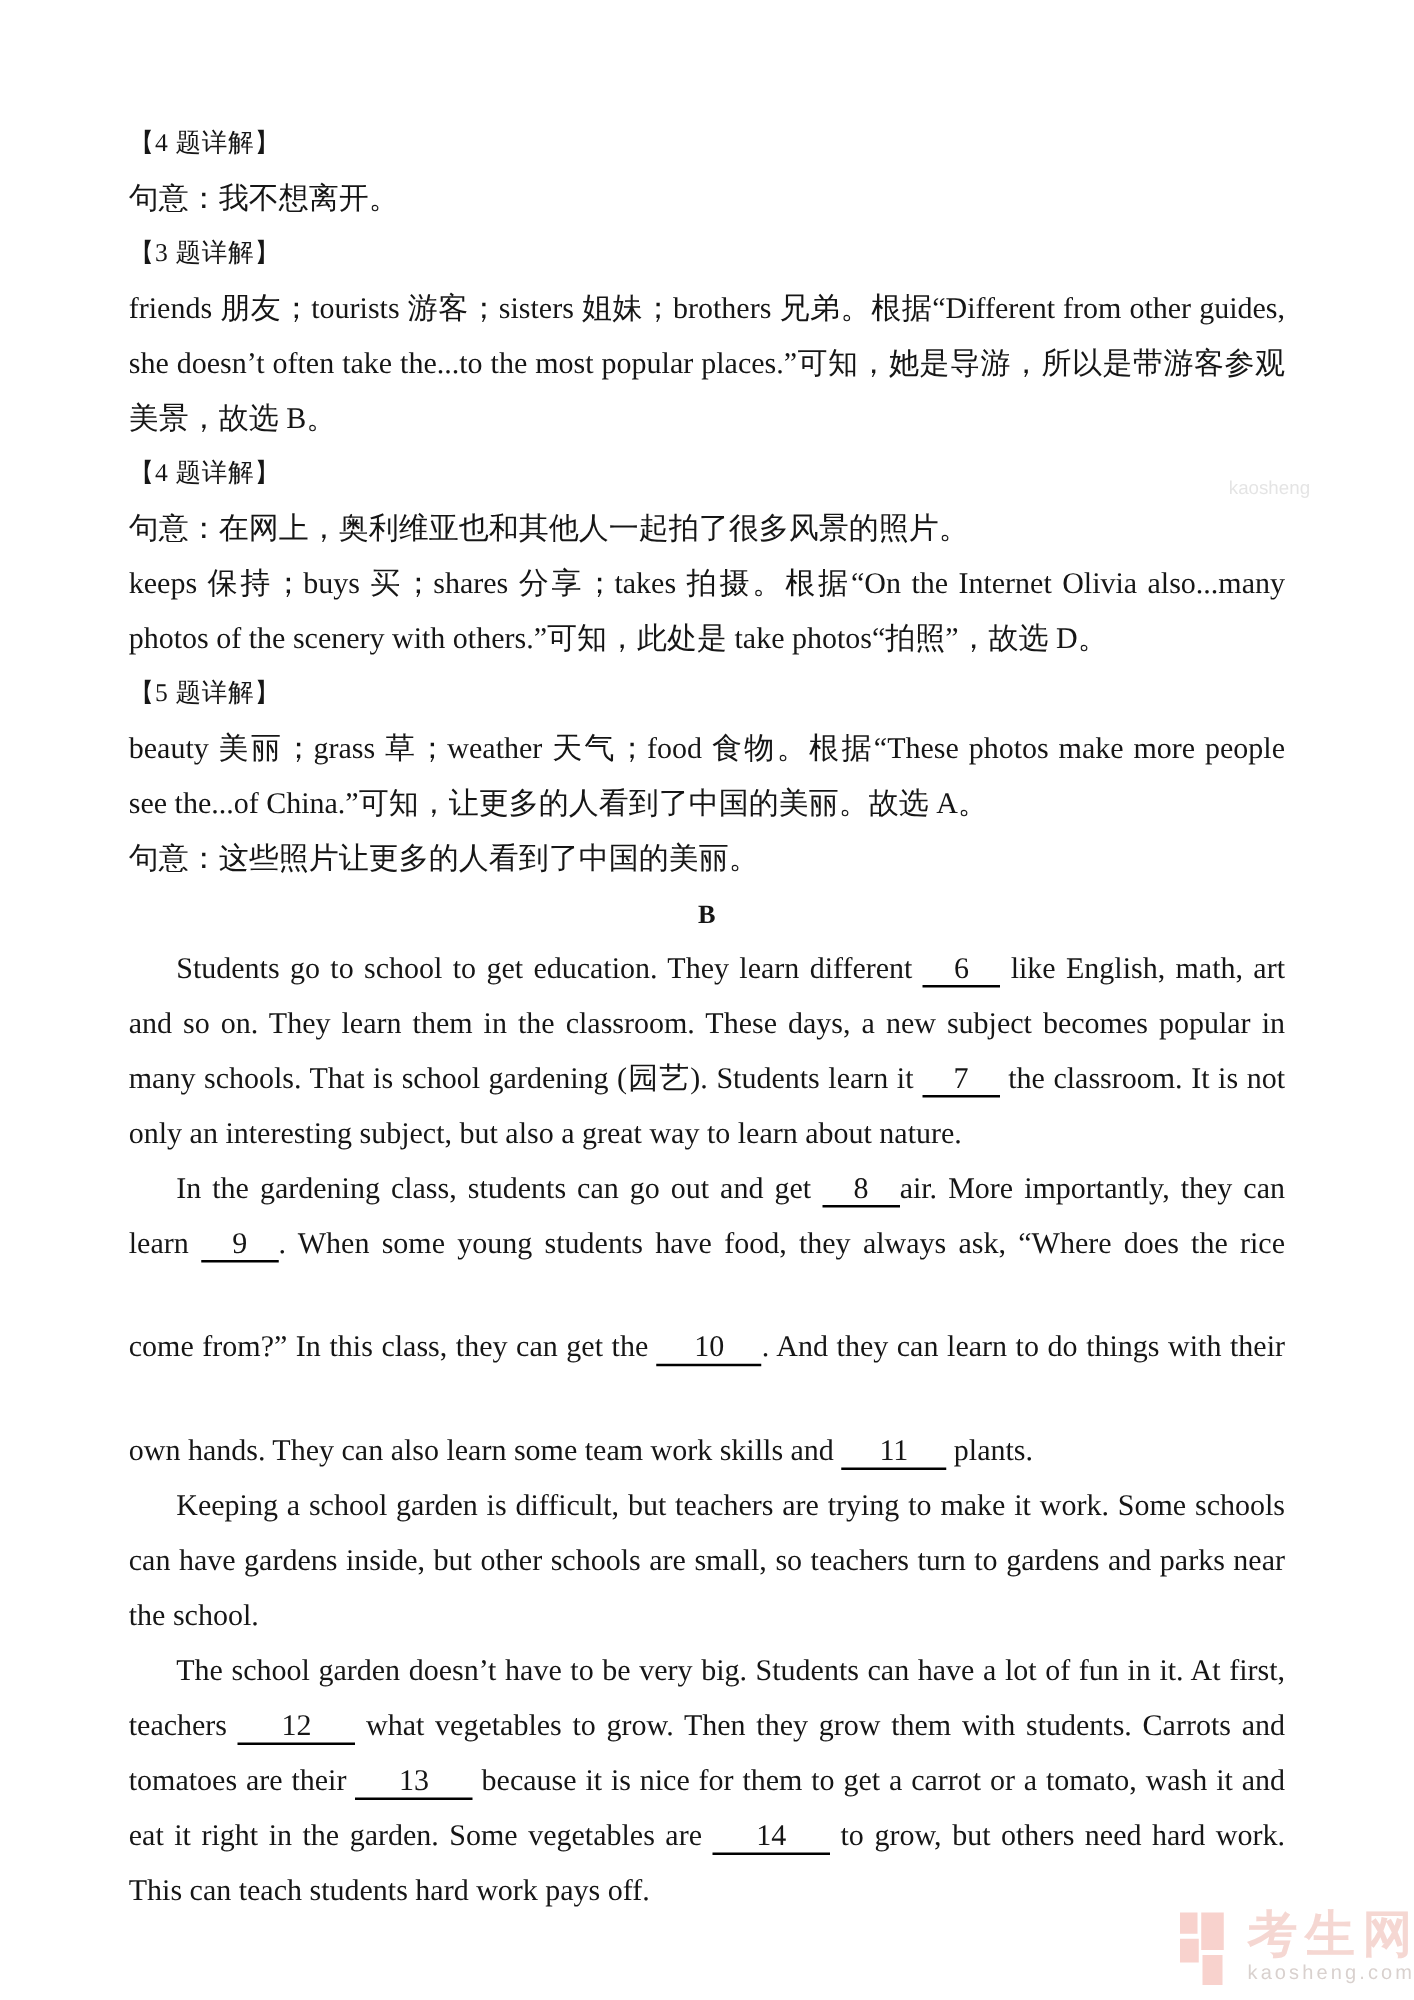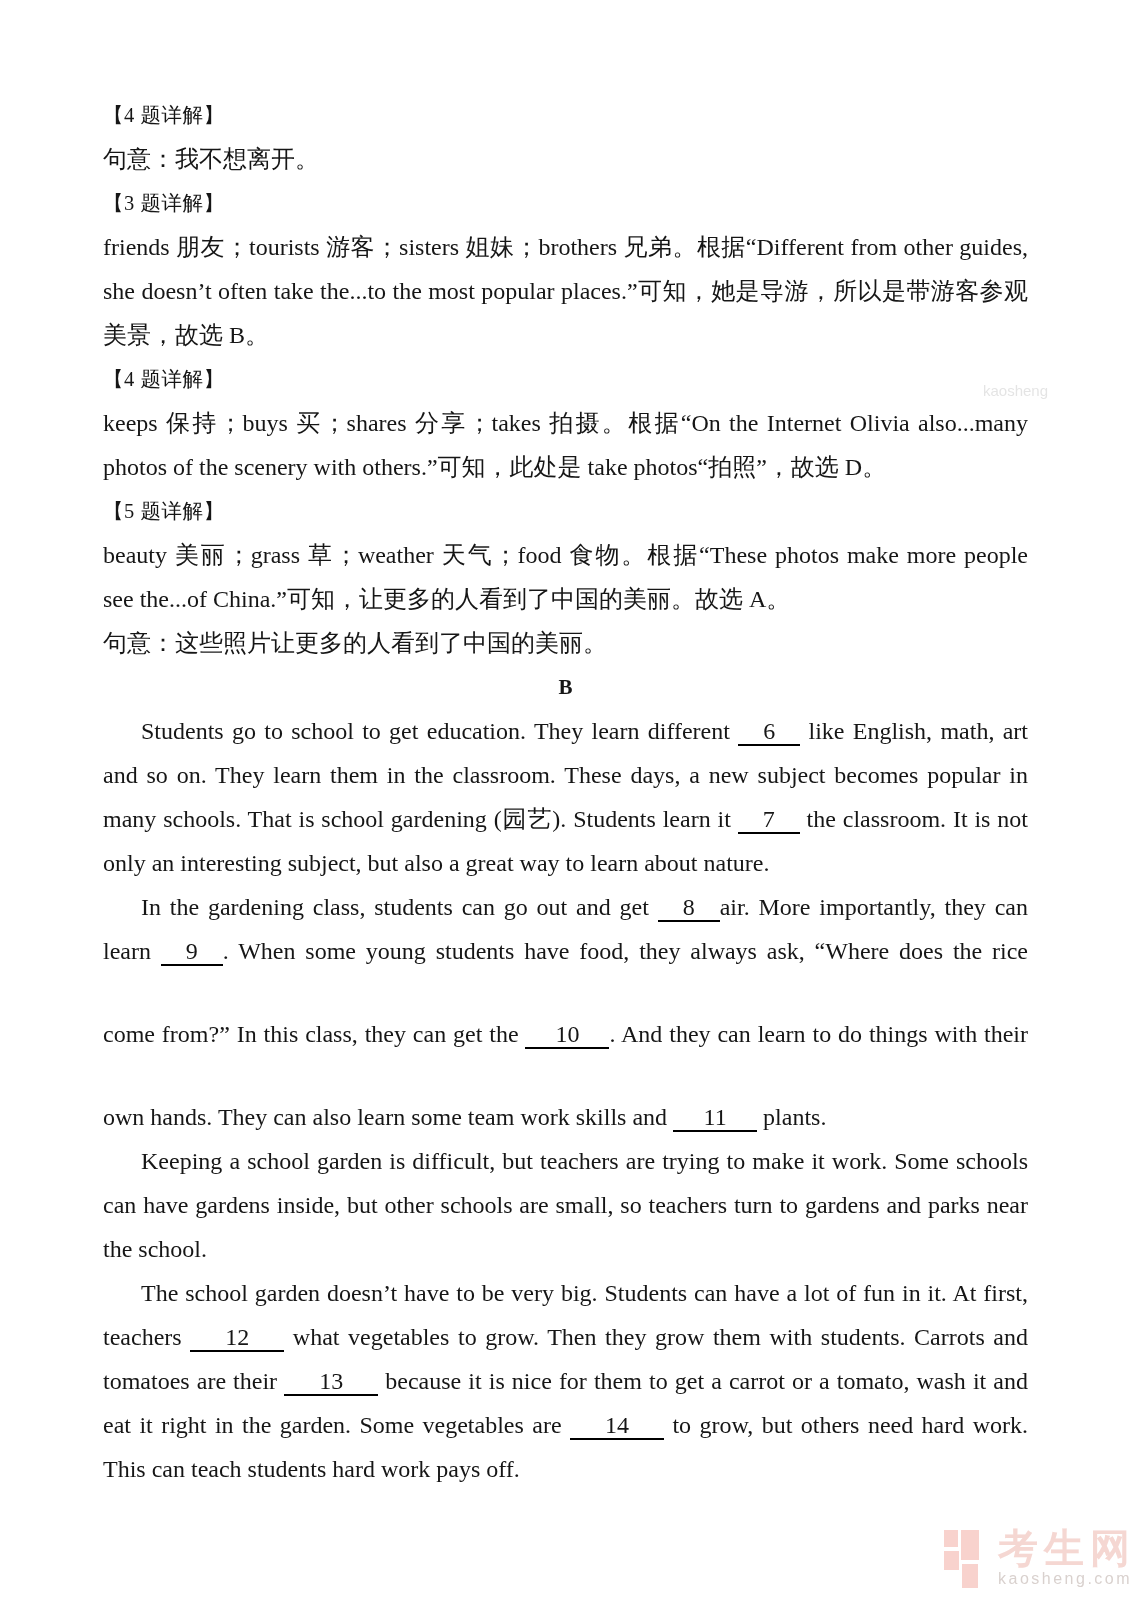--- a/index.html
+++ b/index.html
@@ -91,20 +91,21 @@
     <p class="just">句意：我不想离开。</p>
   </section>
 
   <section>
     <p class="heading">【3 题详解】</p>
     <p class="just">friends 朋友；tourists 游客；sisters 姐妹；brothers 兄弟。根据“Different from other guides, she doesn’t often take the...to the most popular places.”可知，她是导游，所以是带游客参观美景，故选 B。</p>
   </section>
 
   <section>
     <p class="heading">【4 题详解】</p>
+    <p class="just">句意：在网上，奥利维亚也和其他人一起拍了很多风景的照片。</p>
     <p class="just">keeps 保持；buys 买；shares 分享；takes 拍摄。根据“On the Internet Olivia also...many photos of the scenery with others.”可知，此处是 take photos“拍照”，故选 D。</p>
   </section>
 
   <section>
     <p class="heading">【5 题详解】</p>
     <p class="just">beauty 美丽；grass 草；weather 天气；food 食物。根据“These photos make more people see the...of China.”可知，让更多的人看到了中国的美丽。故选 A。</p>
     <p class="just">句意：这些照片让更多的人看到了中国的美丽。</p>
   </section>
 
   <p class="section-label">B</p>

